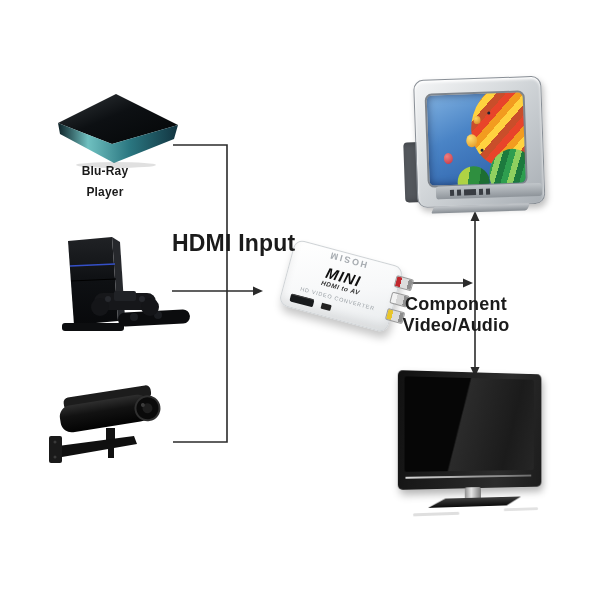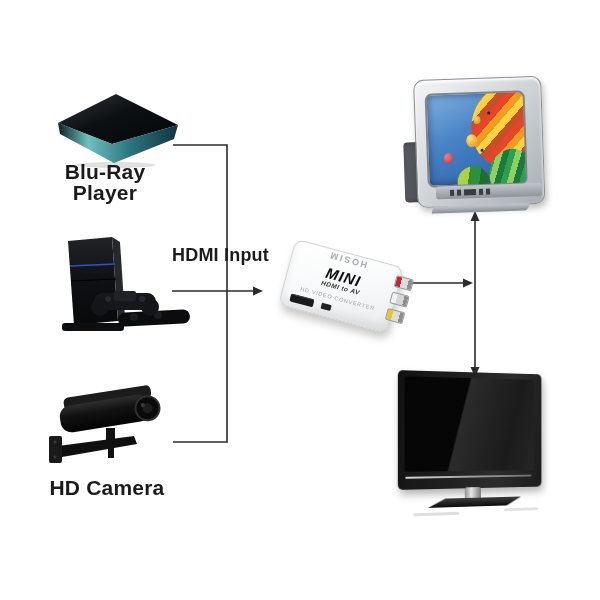--- a/index.html
+++ b/index.html
@@ -1,18 +1,18 @@
 <!DOCTYPE html>
 <html><head>
 <meta charset="utf-8">
 <style>
   html,body{margin:0;padding:0;background:#fff;}
   #stage{position:relative;width:600px;height:600px;background:#fff;overflow:hidden;
          font-family:"Liberation Sans",sans-serif;}
-  .lbl{position:absolute;font-weight:bold;color:#1b1b1b;font-size:21px;line-height:21px;
+  .lbl{position:absolute;font-weight:bold;color:#1b1b1b;font-size:12px;line-height:21px;
        text-align:center;white-space:pre-line;letter-spacing:0.2px;}
   svg{position:absolute;display:block;}
   
   #lines{left:0;top:0;}
   
   #converter{position:absolute;left:285px;top:252px;width:110px;height:66px;
     background:linear-gradient(160deg,#ffffff 0%,#f7f8f9 55%,#e8ebed 100%);
     border:1px solid #cfd3d6;border-radius:9px;transform:rotate(15deg);
     box-shadow:3px 6px 8px rgba(0,0,0,0.22), inset 0 -6px 8px rgba(0,0,0,0.07);}
   #converter .brand{position:absolute;top:1px;left:50%;transform:translateX(-50%) rotate(180deg);
@@ -206,16 +206,17 @@
       <div class="strip"></div>
     </div>
     <div class="neck"></div>
     <div class="tbase"></div>
     <div class="shadow1"></div>
     <div class="shadow2"></div>
   </div>
 
   <div class="lbl" style="left:40px;top:161px;width:130px;">Blu-Ray
 Player</div>
-  <div class="lbl" style="left:33px;top:477px;width:148px;">HD Camera</div>
-  <div class="lbl" style="left:172px;top:245px;white-space:nowrap;font-size:18px;">HDMI Input</div>
+  <div class="lbl" style="left:172px;top:233px;white-space:nowrap;font-size:23px;">HDMI Input</div>
+  <div class="lbl" style="left:402px;top:294px;width:108px;font-size:18px;">Component
+Video/Audio</div>
 
 </div>
 
 </body></html>

